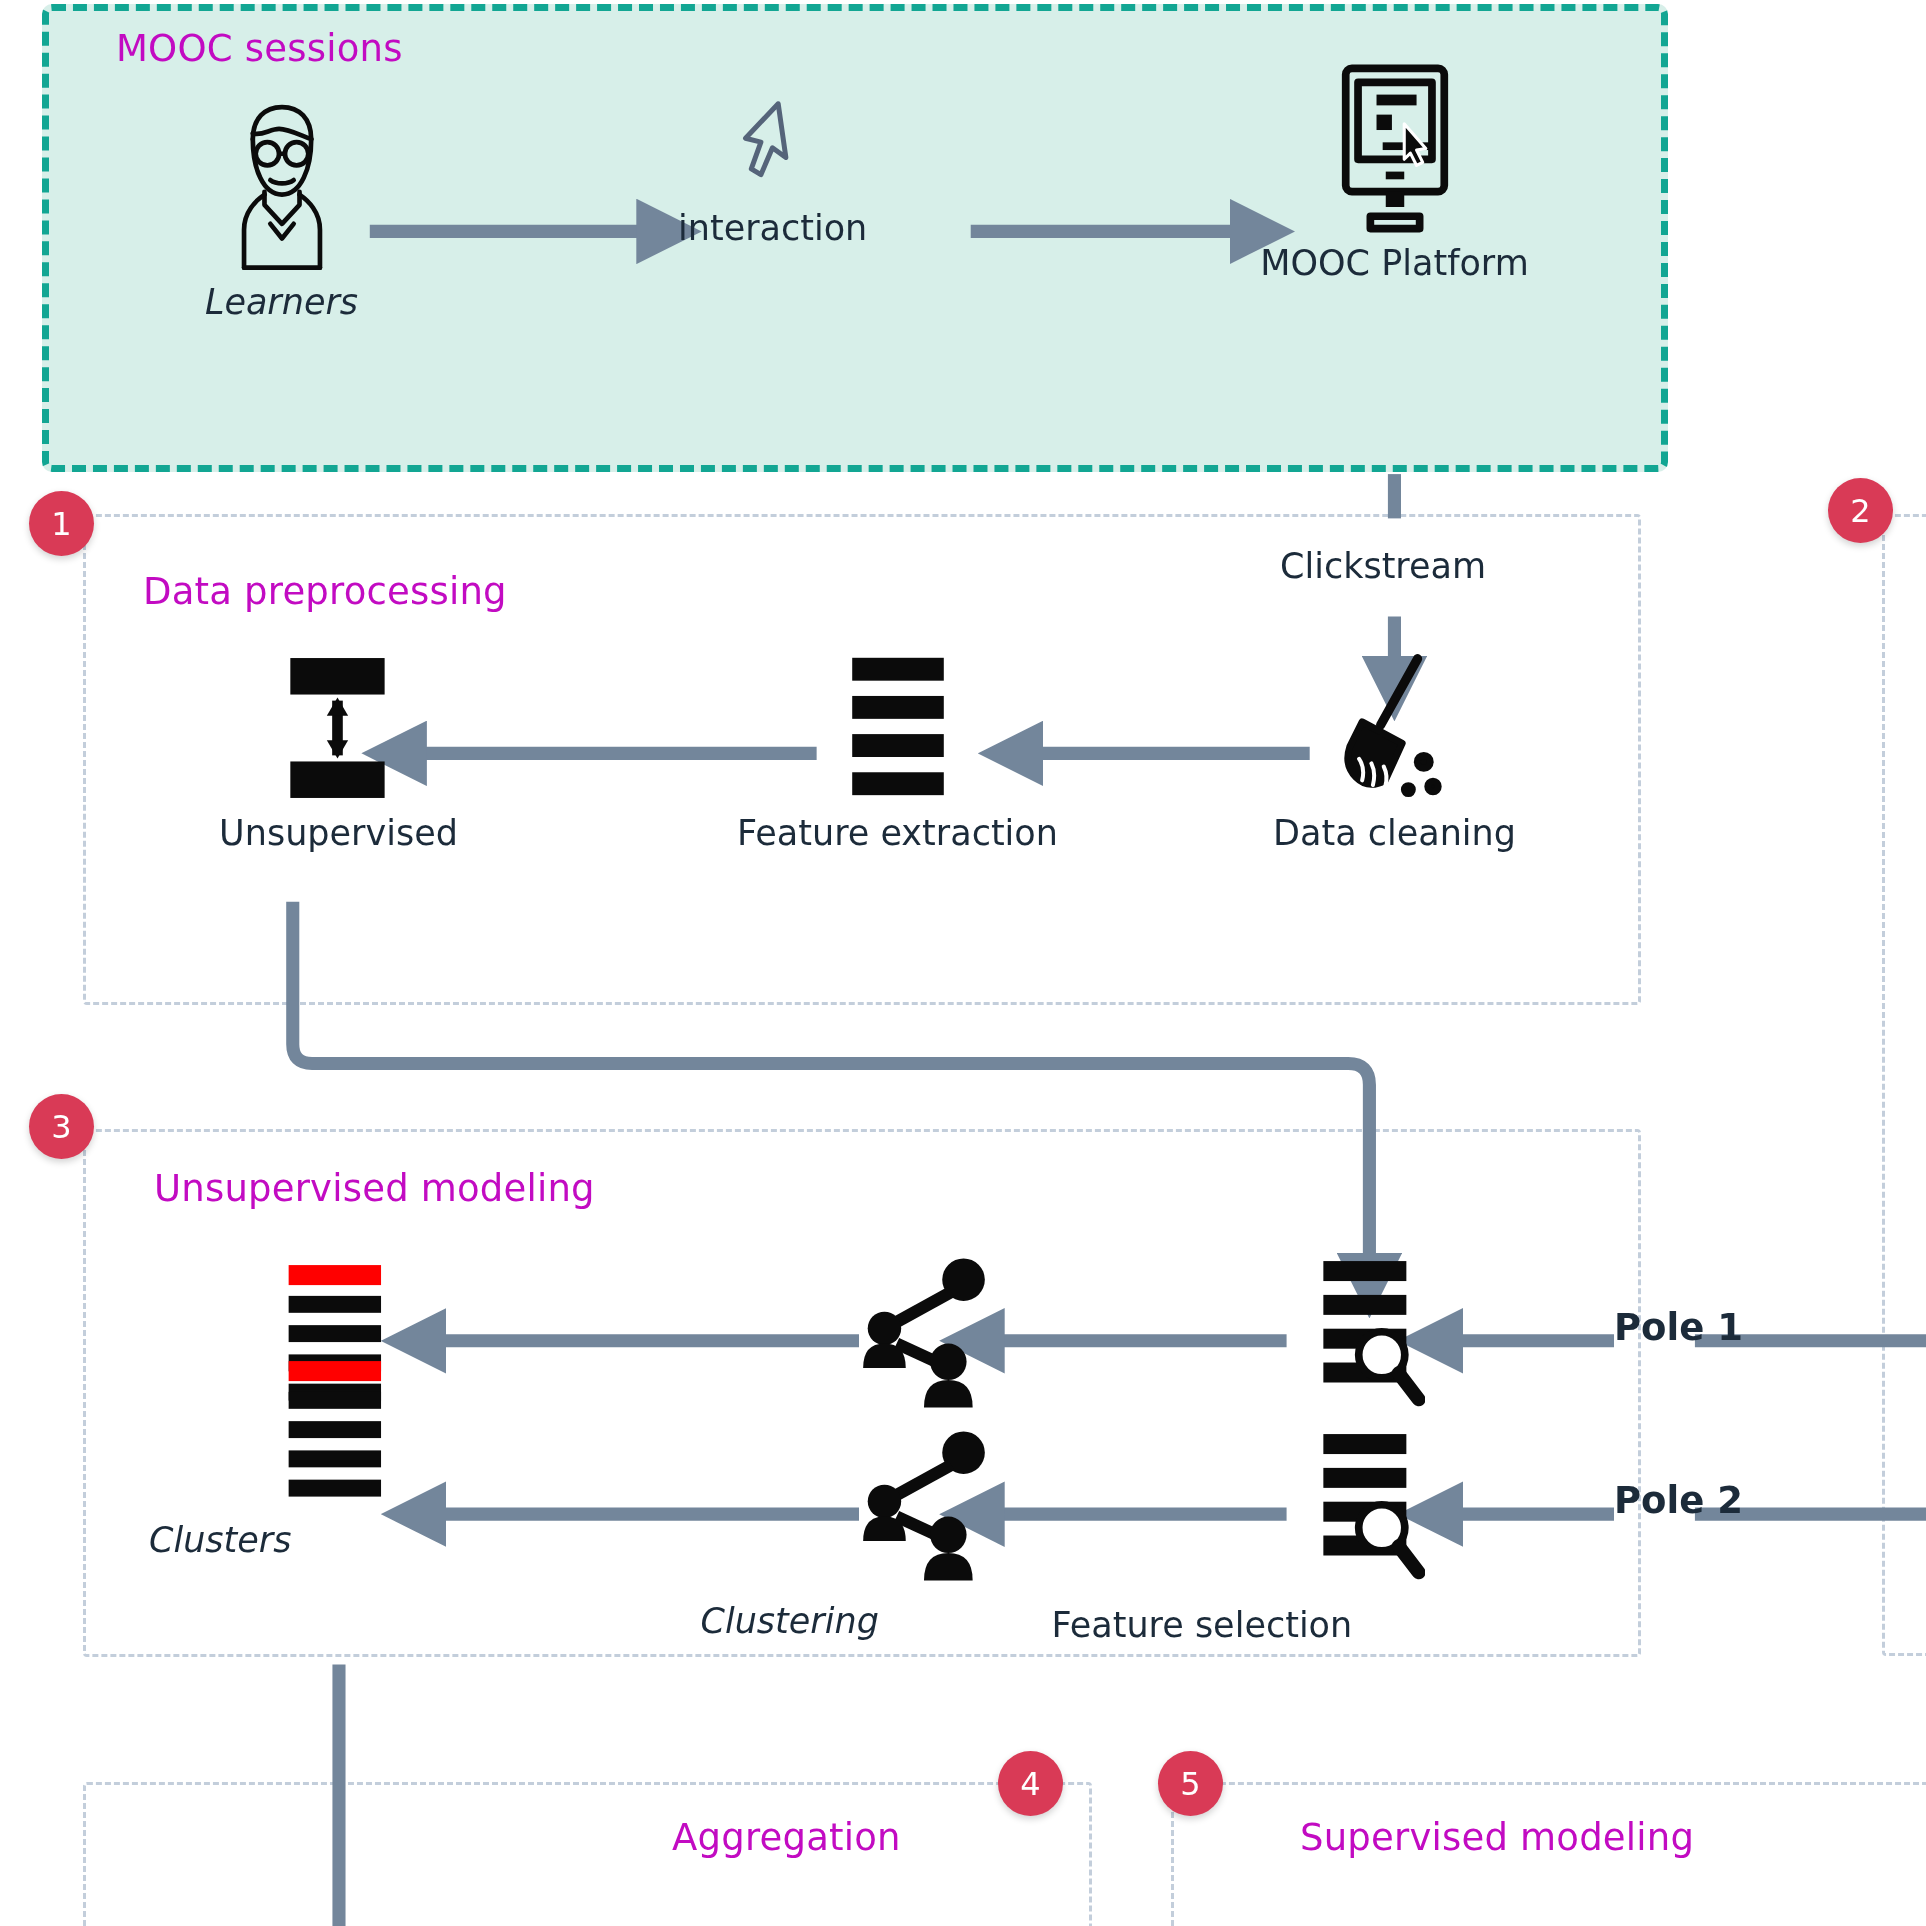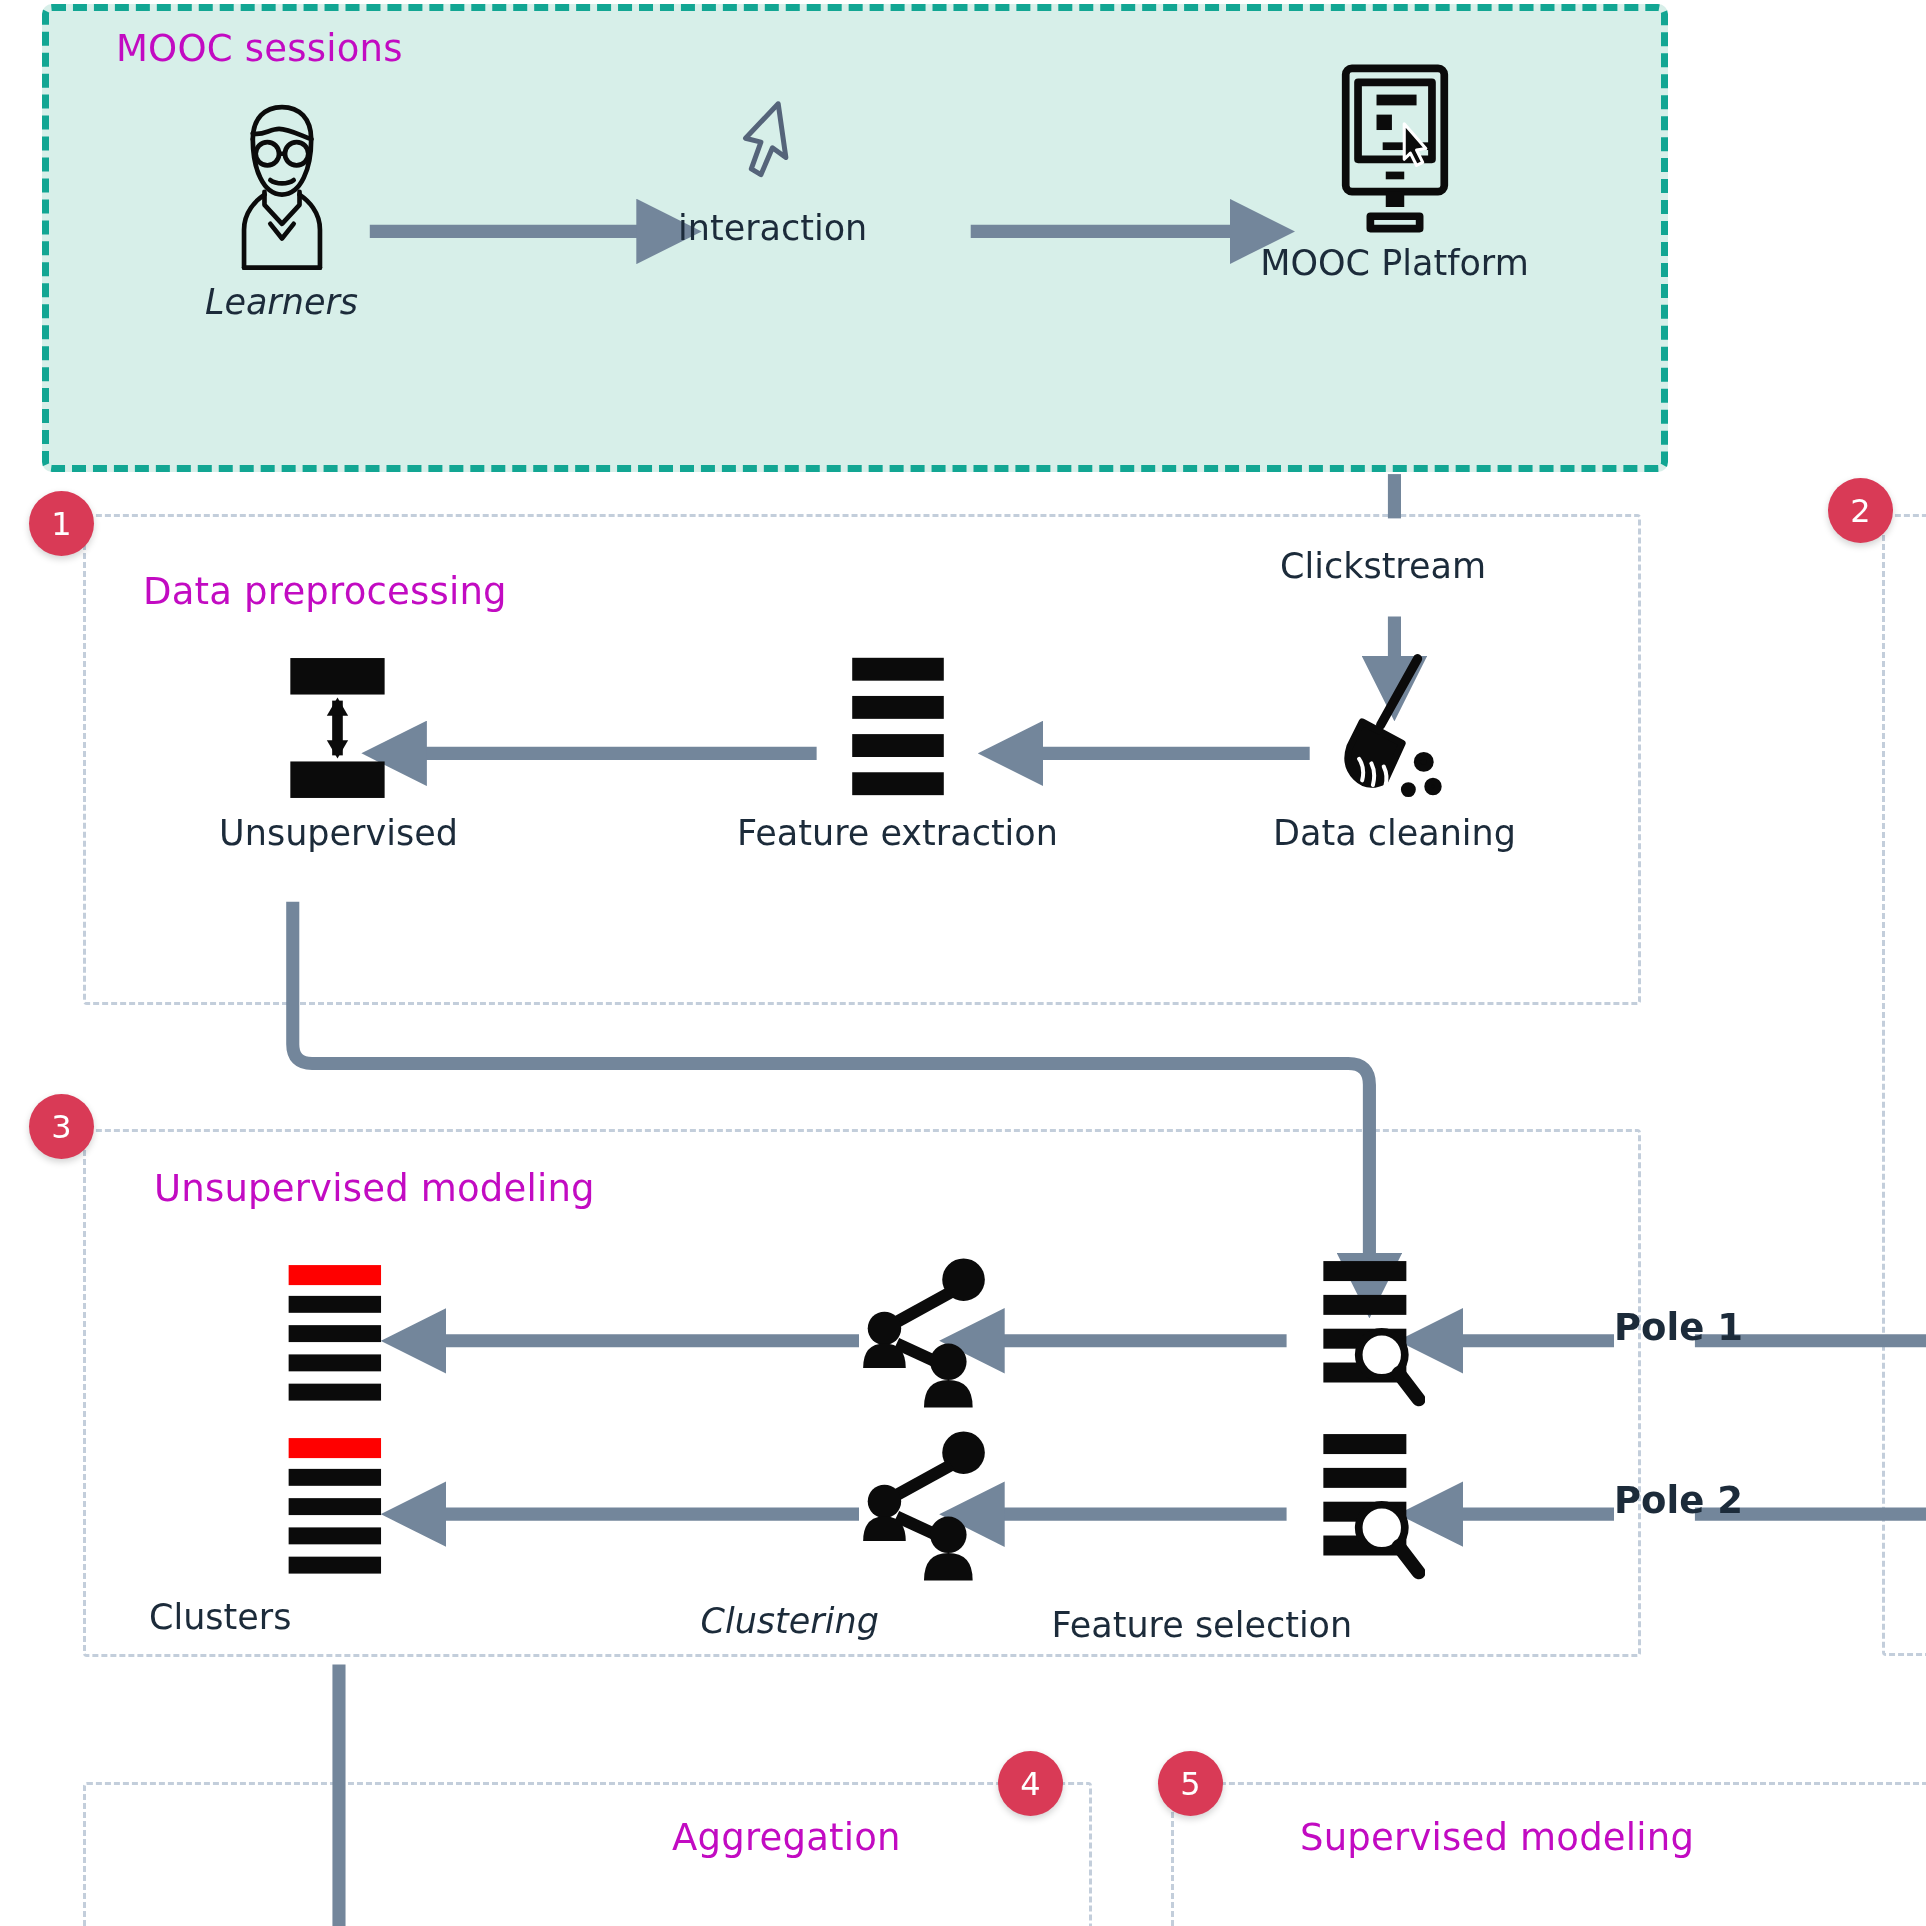--- a/index.html
+++ b/index.html
@@ -261,21 +261,21 @@
     <div class="icon">
       <svg width="112" height="154" viewBox="0 0 72 100">
         <rect x="2" y="2" width="60" height="13" fill="#FF0000"></rect>
         <rect x="2" y="22" width="60" height="11" fill="#0B0B0B"></rect>
         <rect x="2" y="41" width="60" height="11" fill="#0B0B0B"></rect>
         <rect x="2" y="60" width="60" height="11" fill="#0B0B0B"></rect>
         <rect x="2" y="79" width="60" height="11" fill="#0B0B0B"></rect>
       </svg>
     </div>
   </div>
-  <div class="node" style="left:285px;top:1435px;width:112px;">
+  <div class="node" style="left:285px;top:1358px;width:112px;font-style:italic;">
     <div class="icon">
       <svg width="112" height="154" viewBox="0 0 72 100">
         <rect x="2" y="2" width="60" height="13" fill="#FF0000"></rect>
         <rect x="2" y="22" width="60" height="11" fill="#0B0B0B"></rect>
         <rect x="2" y="41" width="60" height="11" fill="#0B0B0B"></rect>
         <rect x="2" y="60" width="60" height="11" fill="#0B0B0B"></rect>
         <rect x="2" y="79" width="60" height="11" fill="#0B0B0B"></rect>
       </svg>
     </div>
     <div class="cap" style="width:293px;margin-left:-91px;">Clusters</div>

